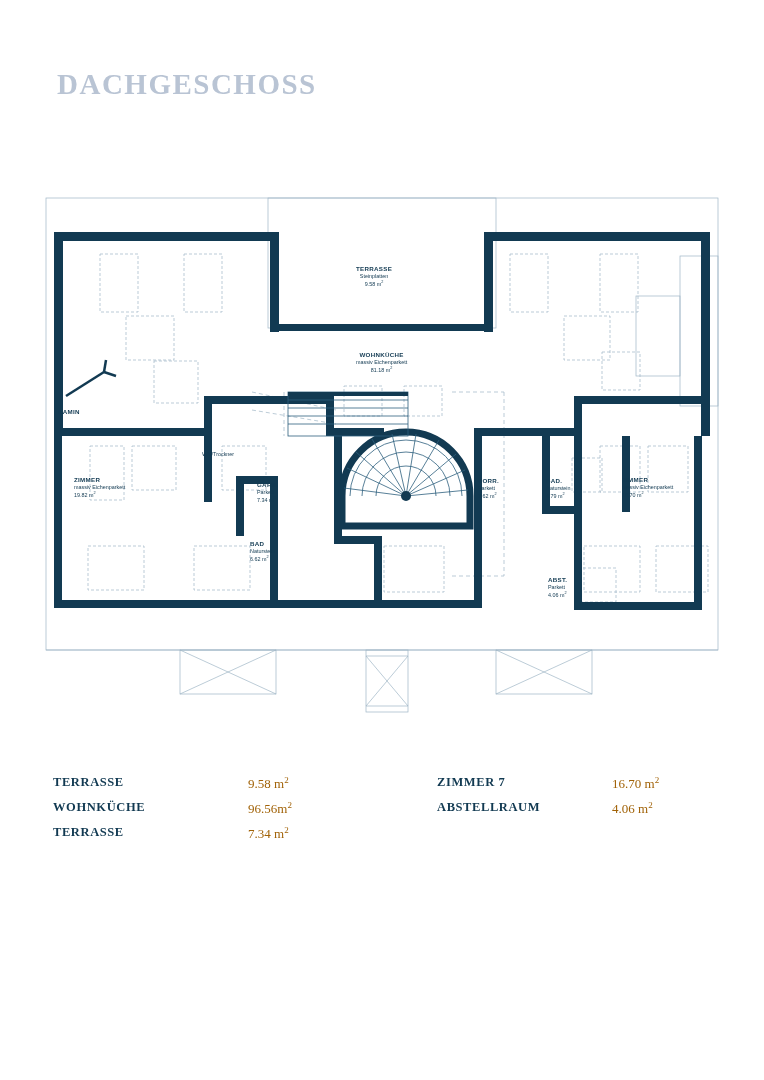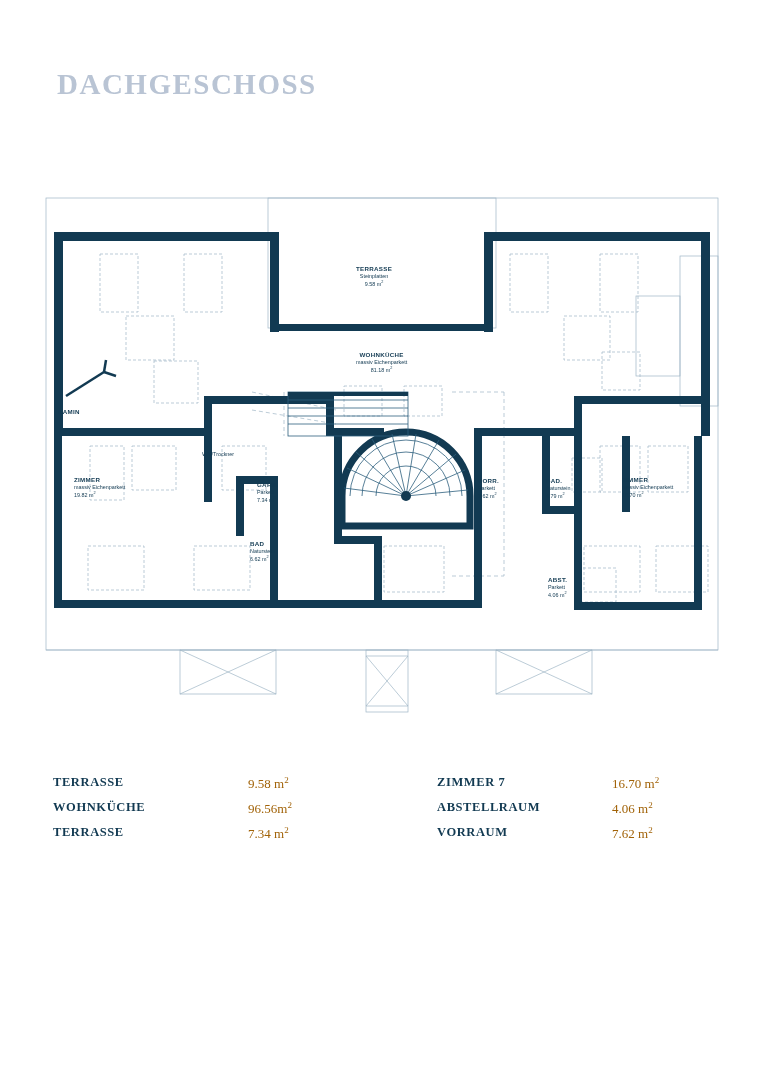--- a/index.html
+++ b/index.html
@@ -335,18 +335,14 @@
 
   <div class="legend-col right">
     <div class="lrow">
       <span class="lname">ZIMMER 7</span>
       <span class="lval"><span>16.70 m</span><sup>2</sup></span>
     </div>
     <div class="lrow">
       <span class="lname">ABSTELLRAUM</span>
       <span class="lval"><span>4.06 m</span><sup>2</sup></span>
     </div>
-    <div class="lrow">
-      <span class="lname">VORRAUM</span>
-      <span class="lval"><span>7.62 m</span><sup>2</sup></span>
-    </div>
   </div>
 </div>
 
 </body></html>

